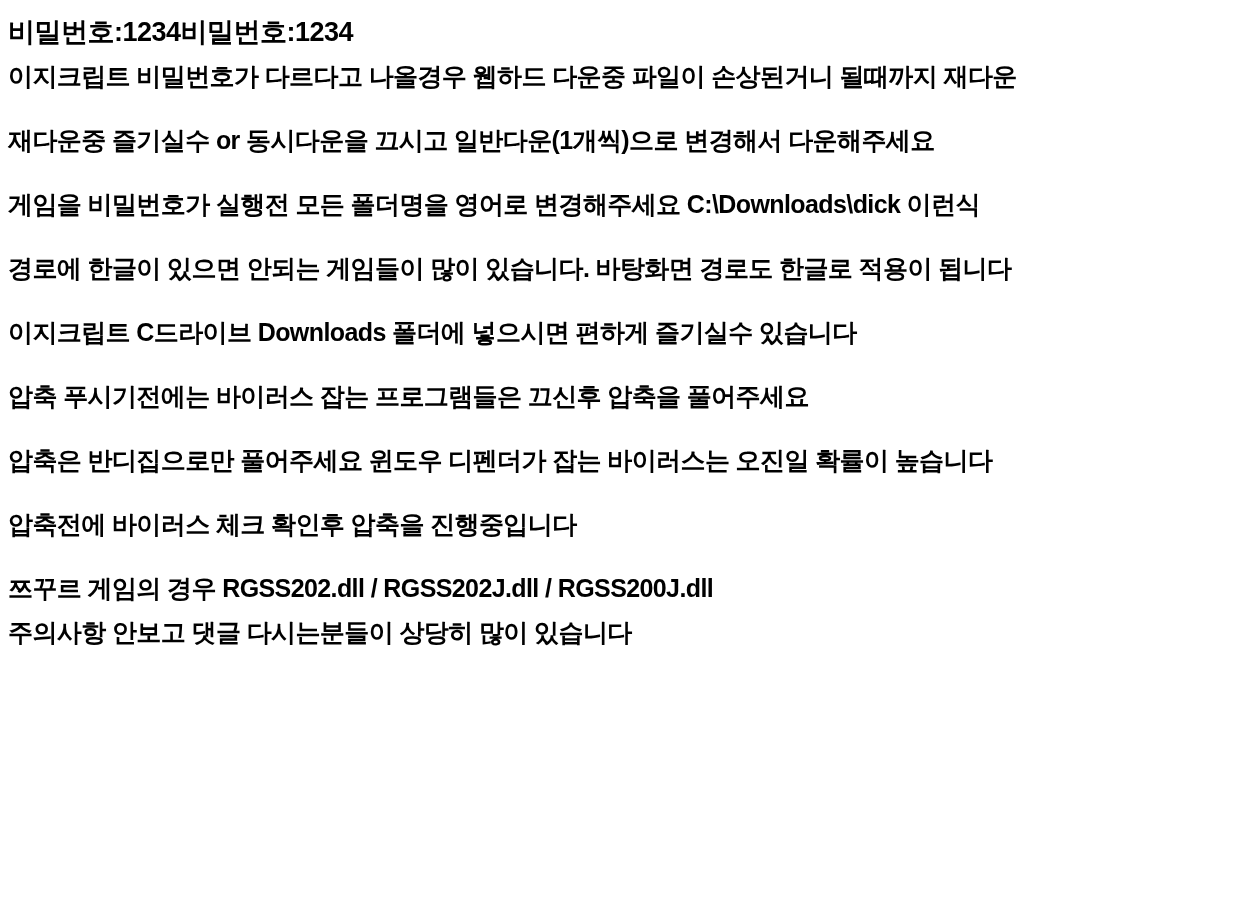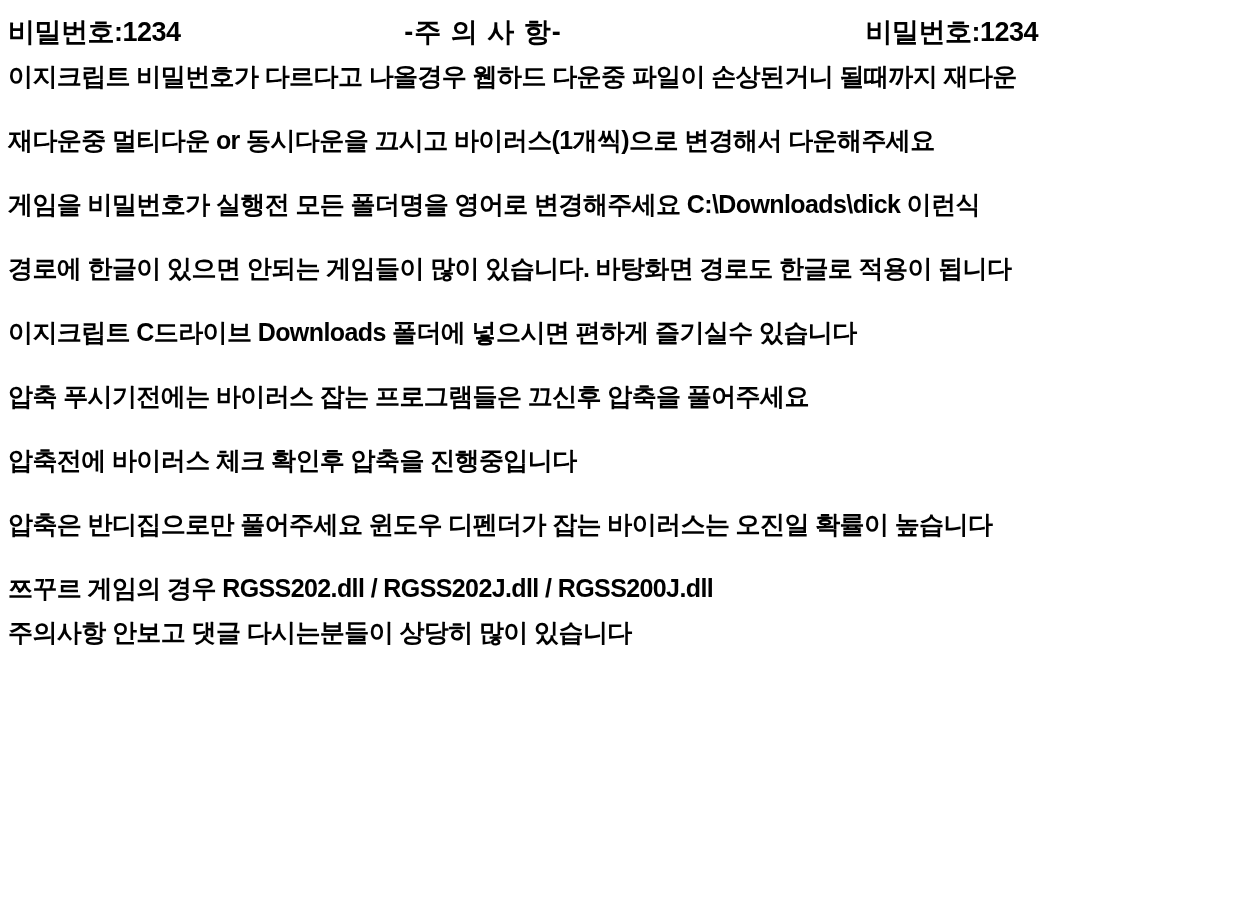--- a/index.html
+++ b/index.html
@@ -69,30 +69,29 @@
     margin-bottom: 0;
   }
 </style>
 </head>
 <body>
 
 <div class="page">
 
   <div class="header-row">
     <div class="pw-left">비밀번호:1234</div>
-    <div class="title-center">-주   의   사   항-</div>
     <div class="pw-right">비밀번호:1234</div>
   </div>
 
   <div class="body-lines">
     <div class="line">이지크립트 비밀번호가 다르다고 나올경우 웹하드 다운중 파일이 손상된거니 될때까지 재다운</div>
-    <div class="line">재다운중 멀티다운 or 동시다운을 끄시고 바이러스(1개씩)으로 변경해서 다운해주세요</div>
+    <div class="line">재다운중 즐기실수 or 동시다운을 끄시고 일반다운(1개씩)으로 변경해서 다운해주세요</div>
     <div class="line">게임을 비밀번호가 실행전 모든 폴더명을 영어로 변경해주세요 C:\Downloads\dick 이런식</div>
     <div class="line">경로에 한글이 있으면 안되는 게임들이 많이 있습니다. 바탕화면 경로도 한글로 적용이 됩니다</div>
     <div class="line">이지크립트 C드라이브 Downloads 폴더에 넣으시면 편하게 즐기실수 있습니다</div>
     <div class="line">압축 푸시기전에는 바이러스 잡는 프로그램들은 끄신후 압축을 풀어주세요</div>
+    <div class="line">압축은 반디집으로만 풀어주세요 윈도우 디펜더가 잡는 바이러스는 오진일 확률이 높습니다</div>
     <div class="line">압축전에 바이러스 체크 확인후 압축을 진행중입니다</div>
-    <div class="line">압축은 반디집으로만 풀어주세요 윈도우 디펜더가 잡는 바이러스는 오진일 확률이 높습니다</div>
     <div class="line tight">쯔꾸르 게임의 경우 RGSS202.dll / RGSS202J.dll / RGSS200J.dll</div>
     <div class="line last">주의사항 안보고 댓글 다시는분들이 상당히 많이 있습니다</div>
   </div>
 
 </div>
 
 </body></html>

